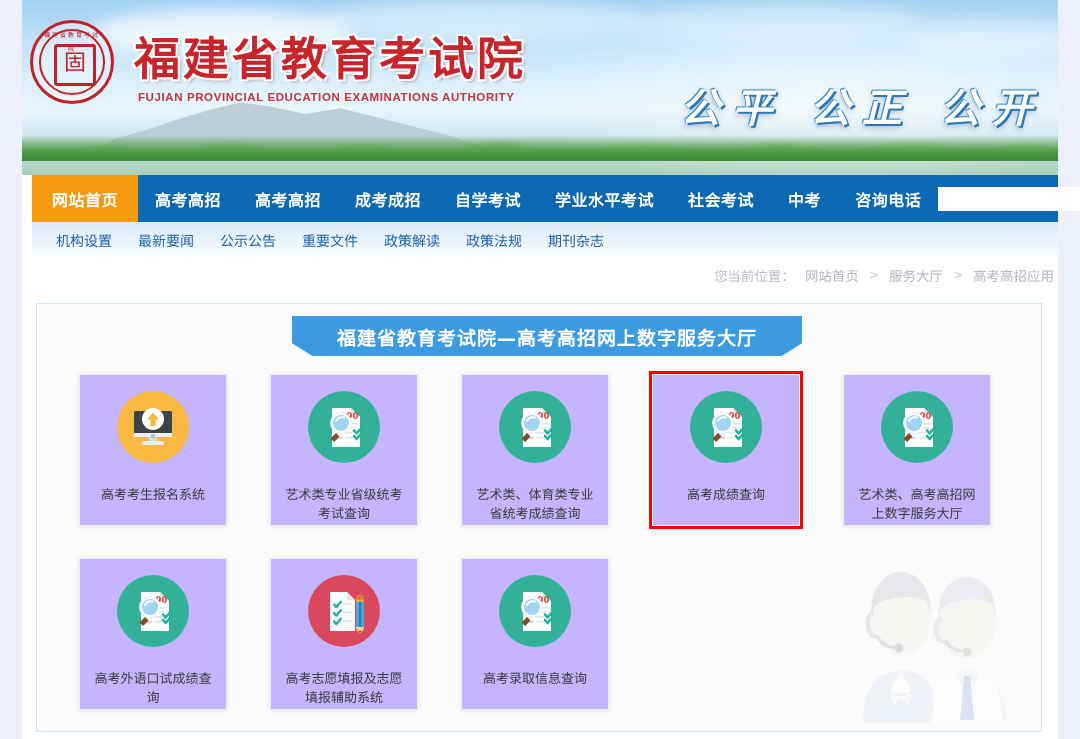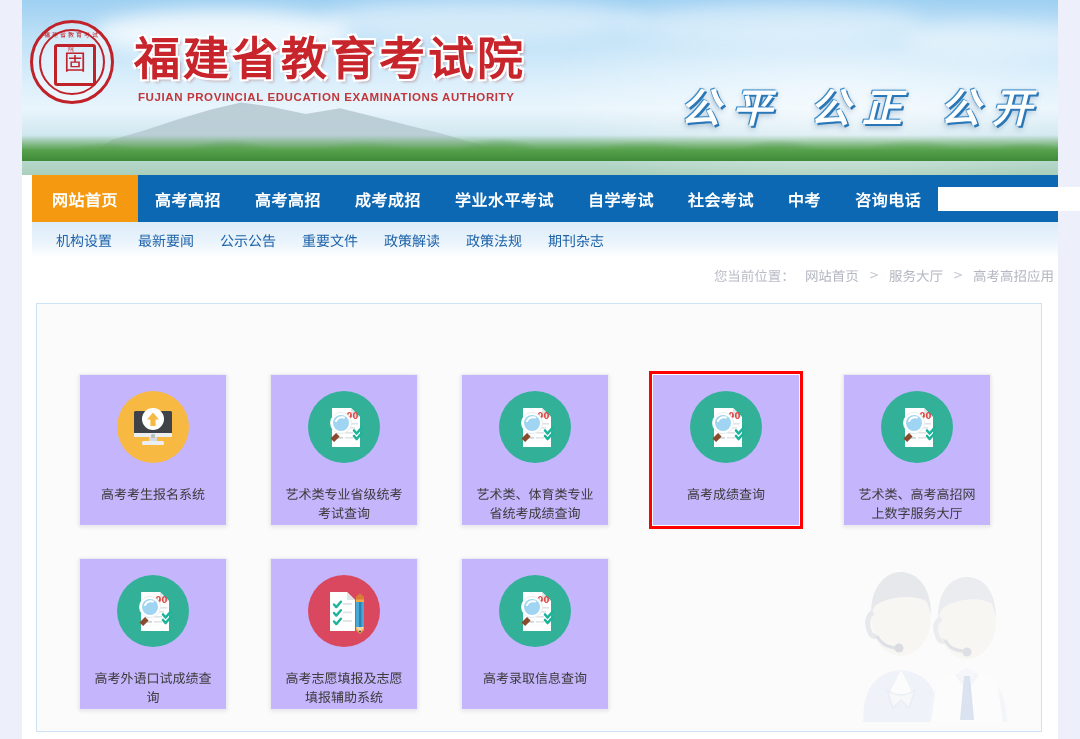--- a/index.html
+++ b/index.html
@@ -223,22 +223,22 @@
       <div class="btitle">福建省教育考试院</div>
       <div class="bsub">FUJIAN PROVINCIAL EDUCATION EXAMINATIONS AUTHORITY</div>
       <div class="slogan">公平 公正 公开</div>
     </div>
 
     <div class="nav">
       <div class="item home">网站首页</div>
       <div class="item">高考高招</div>
       <div class="item">高考高招</div>
       <div class="item">成考成招</div>
+      <div class="item">自学考试</div>
       <div class="item">学业水平考试</div>
-      <div class="item">自学考试</div>
       <div class="item">社会考试</div>
       <div class="item">中考</div>
       <div class="item">咨询电话</div>
       <div class="spacer"></div>
       <div class="searchwrap">
         <input class="searchbox" type="text" value="" placeholder="" style="">
 
       </div>
     </div>
 
@@ -280,20 +280,21 @@
           <path d="M121 66 C121 34 138 25 150 25 C162 25 179 34 179 66 L175 52 C165 44 136 46 125 57 Z" fill="#c6ccd5"></path>
           <path d="M124 66 q-8 6 -4 17 q2 8 8 6" fill="none" stroke="#c6ccd5" stroke-width="5"></path>
           <path d="M128 88 q6 12 22 11" fill="none" stroke="#a3abb9" stroke-width="3"></path>
           <circle cx="150" cy="100" r="4.5" fill="#99a2b0"></circle>
           <path d="M136 120 L150 140 L164 120 L180 130 L186 170 L114 170 L120 130 Z" fill="#ffffff"></path>
           <path d="M142 120 L150 142 L158 120 L152 116 L148 116 Z" fill="#e9eef8"></path>
           <path d="M147 124 L153 124 L157 168 L143 168 Z" fill="#93aedb"></path>
         </svg>
       </div>
 
+      <div class="ribbon">福建省教育考试院—高考高招网上数字服务大厅</div>
 
       <div class="grid">
 
         <div class="row r1">
 
           <div class="card">
             <div class="ico orange">
               <svg width="72" height="72" viewBox="0 0 72 72">
                 <rect x="17" y="20" width="38" height="26" rx="1.5" fill="#3f4347"></rect>
                 <rect x="17" y="42" width="38" height="4" fill="#eceff1"></rect>

